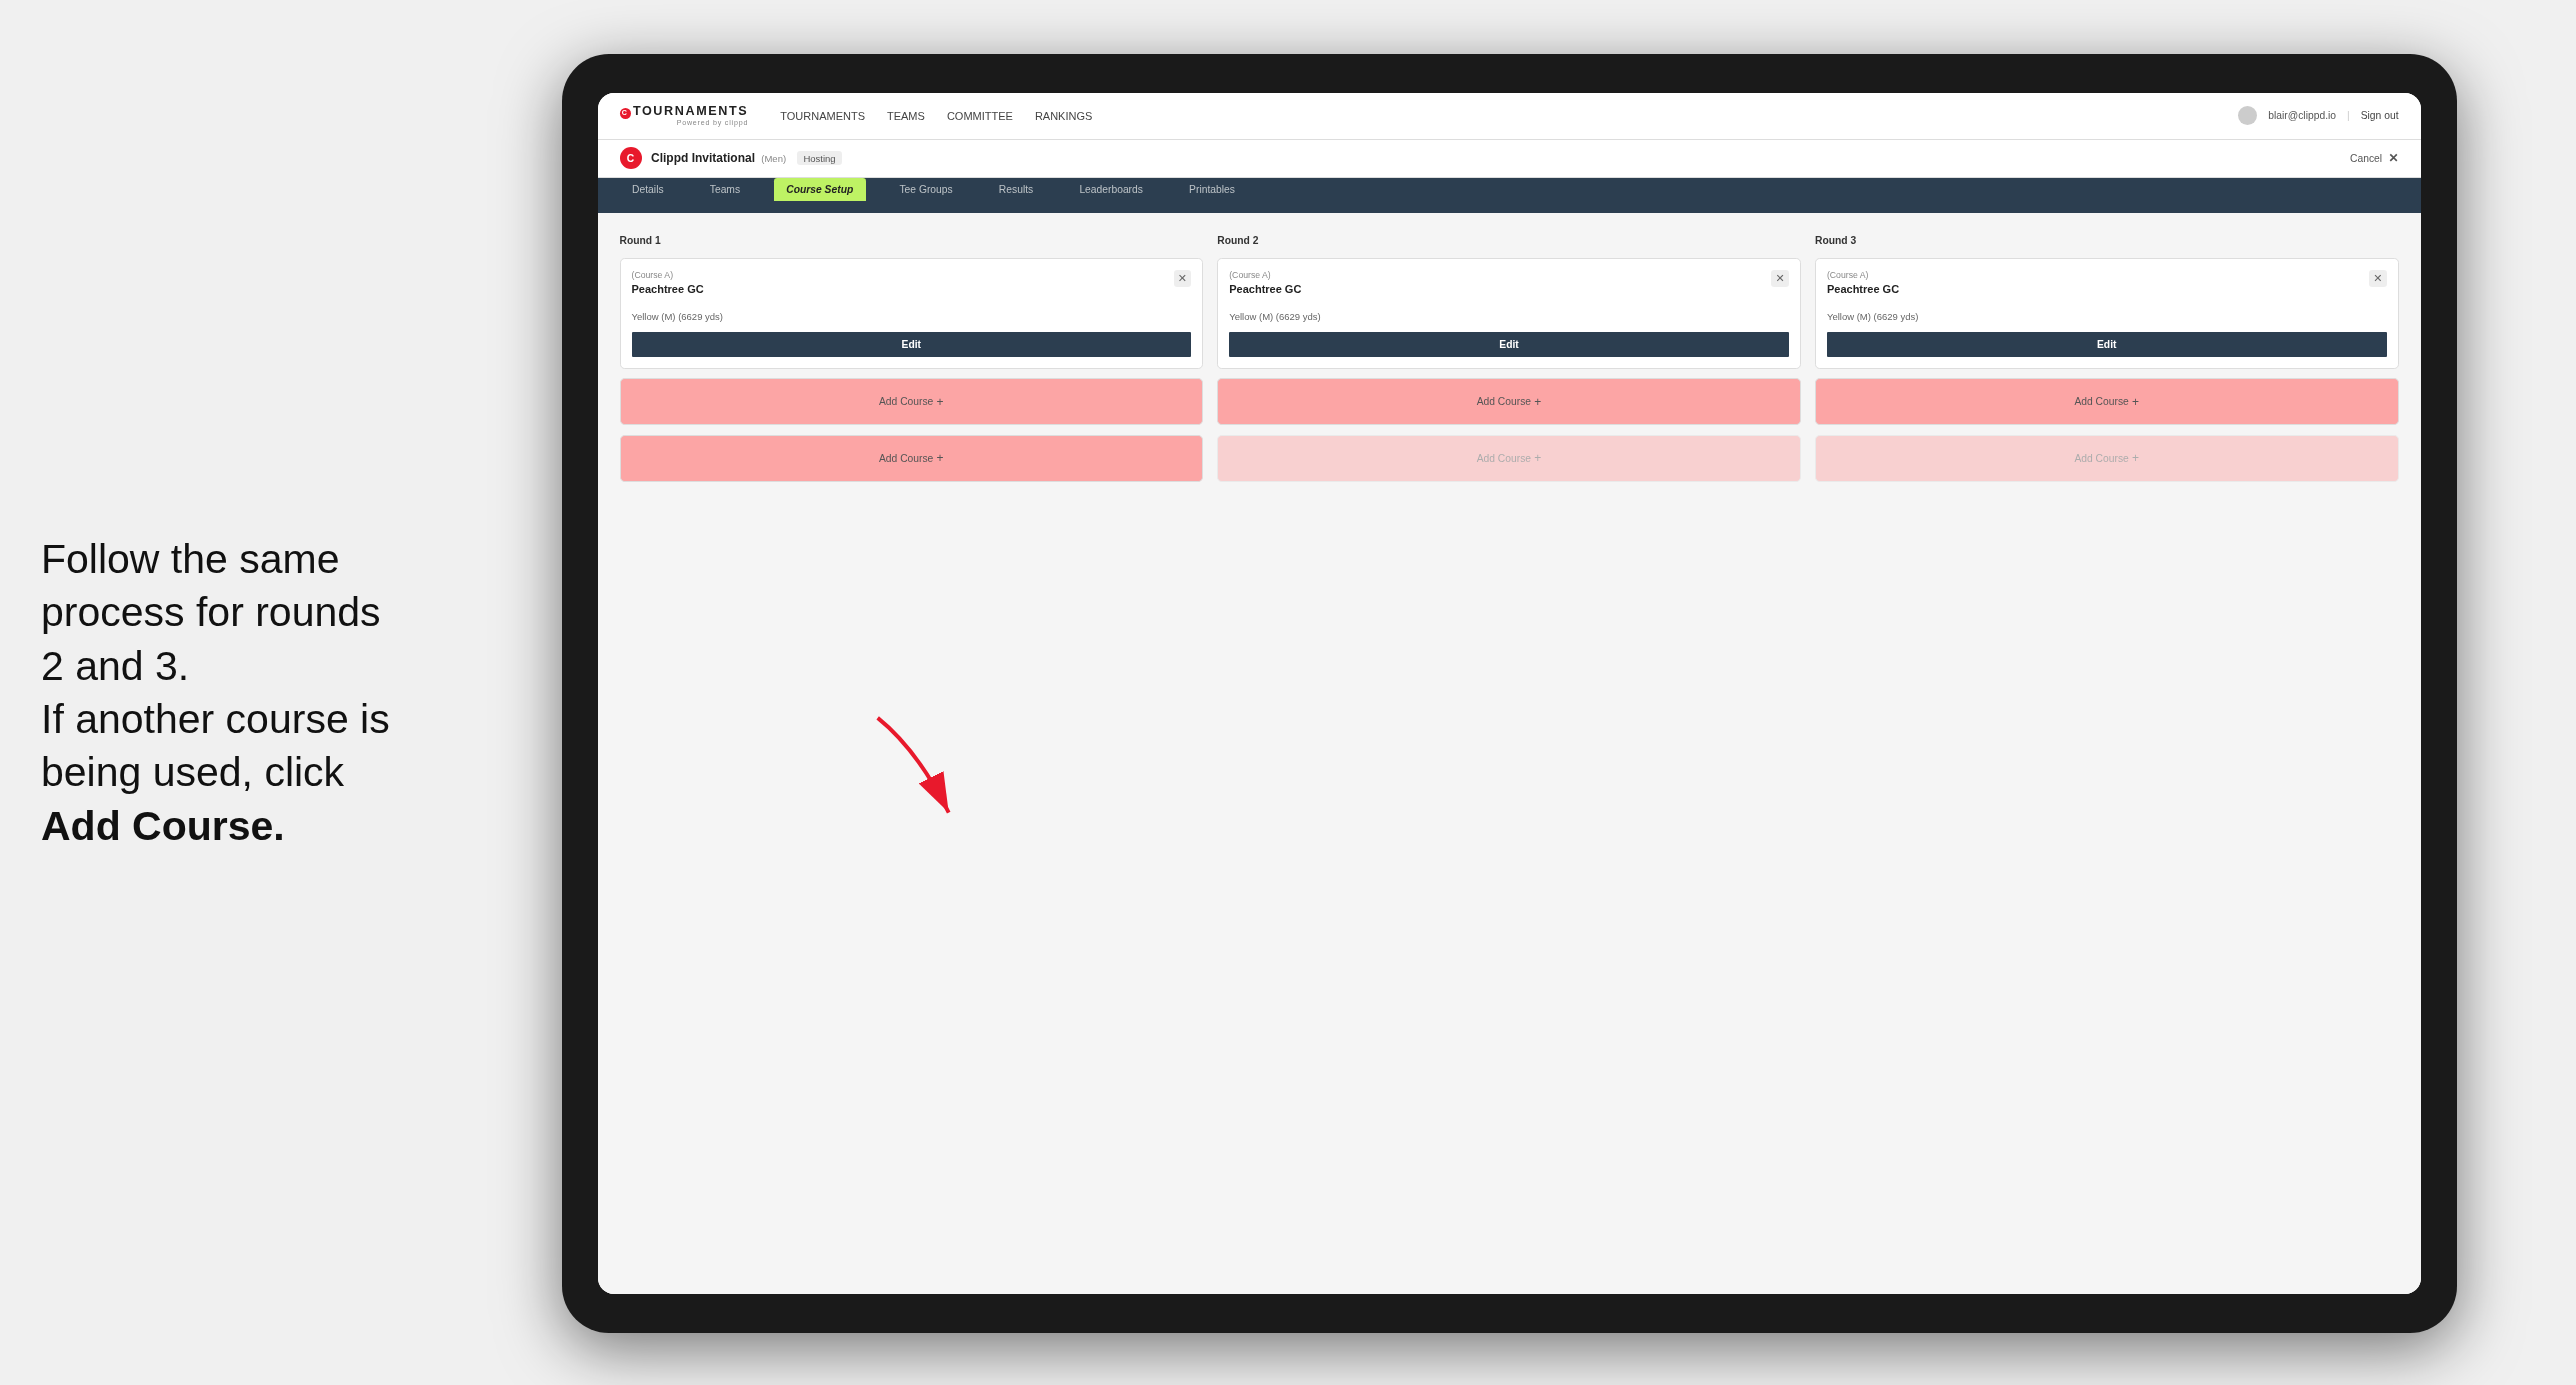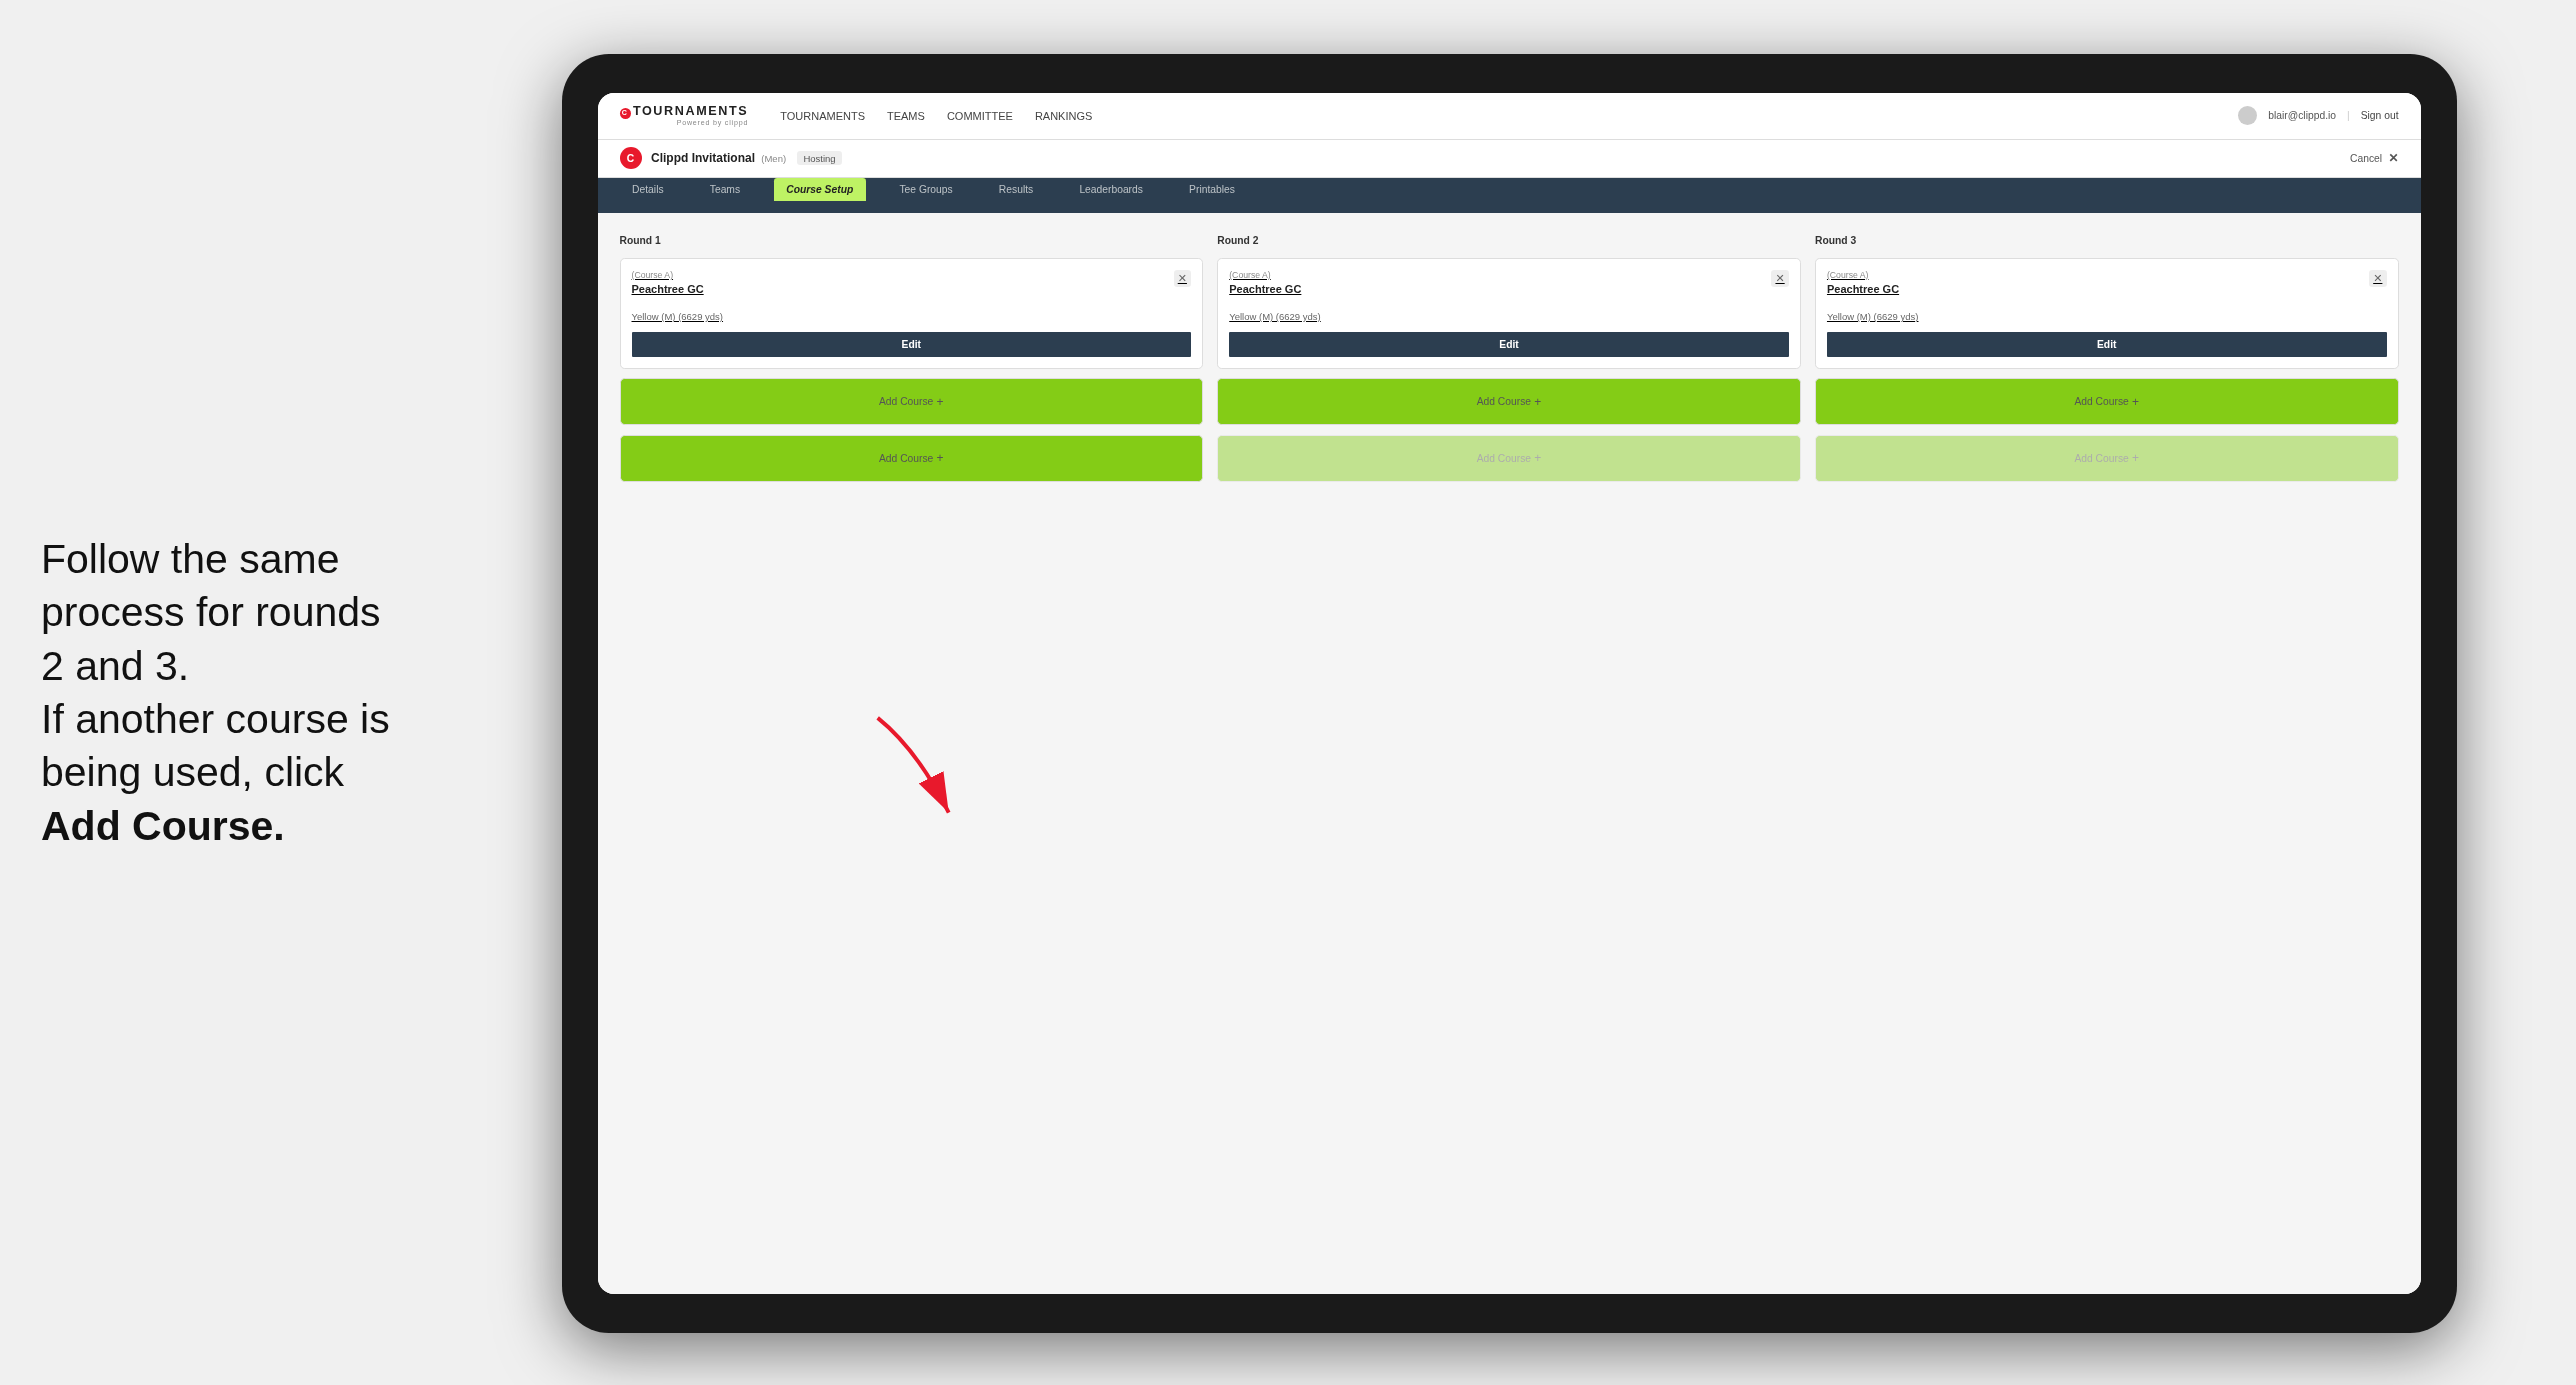--- a/index.html
+++ b/index.html
@@ -259,21 +259,20 @@
     .course-details {
       font-size: 9.5px;
       color: #666;
       margin-bottom: 9.5px;
     }
 
     .card-header {
       display: flex;
       justify-content: space-between;
       align-items: flex-start;
-      text-decoration: underline;
     }
     .card-info { flex: 1; }
     .card-delete {
       width: 17.4px;
       height: 17.4px;
       background: #eee;
       border-radius: 3.2px;
       display: flex;
       align-items: center;
       justify-content: center;
@@ -290,21 +289,21 @@
       border-radius: 1px;
       padding: 7.1px 0;
       width: 100%;
       font-size: 10.3px;
       font-weight: 600;
       cursor: pointer;
       text-align: center;
     }
 
     .add-course-card {
-      background: #84cc16;
+      background: #fca5a5;
       border: 0.8px solid #ddd;
       border-radius: 4.7px;
       padding: 11px;
       display: flex;
       align-items: center;
       justify-content: center;
       cursor: pointer;
       min-height: 47px;
     }
     .add-course-card.disabled {

